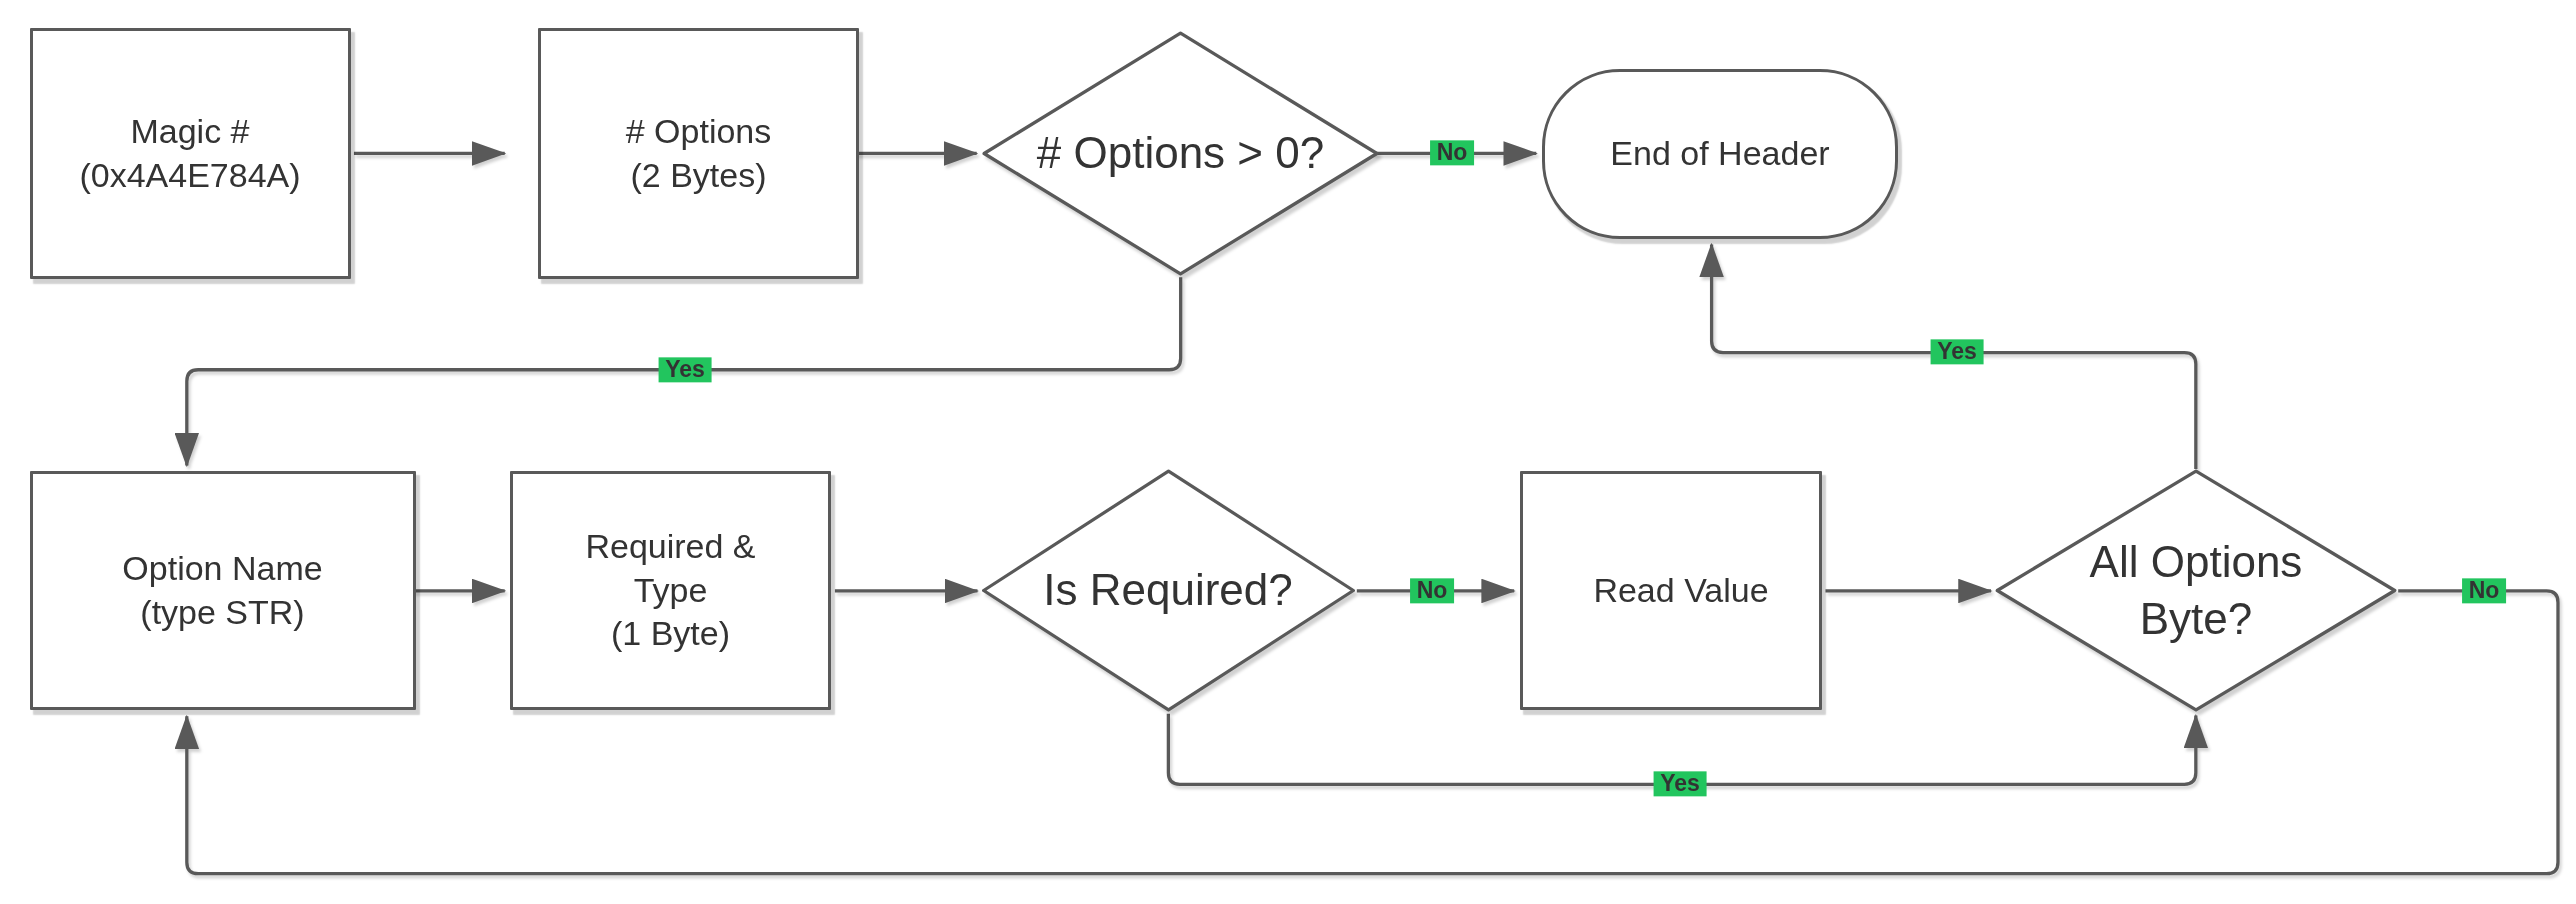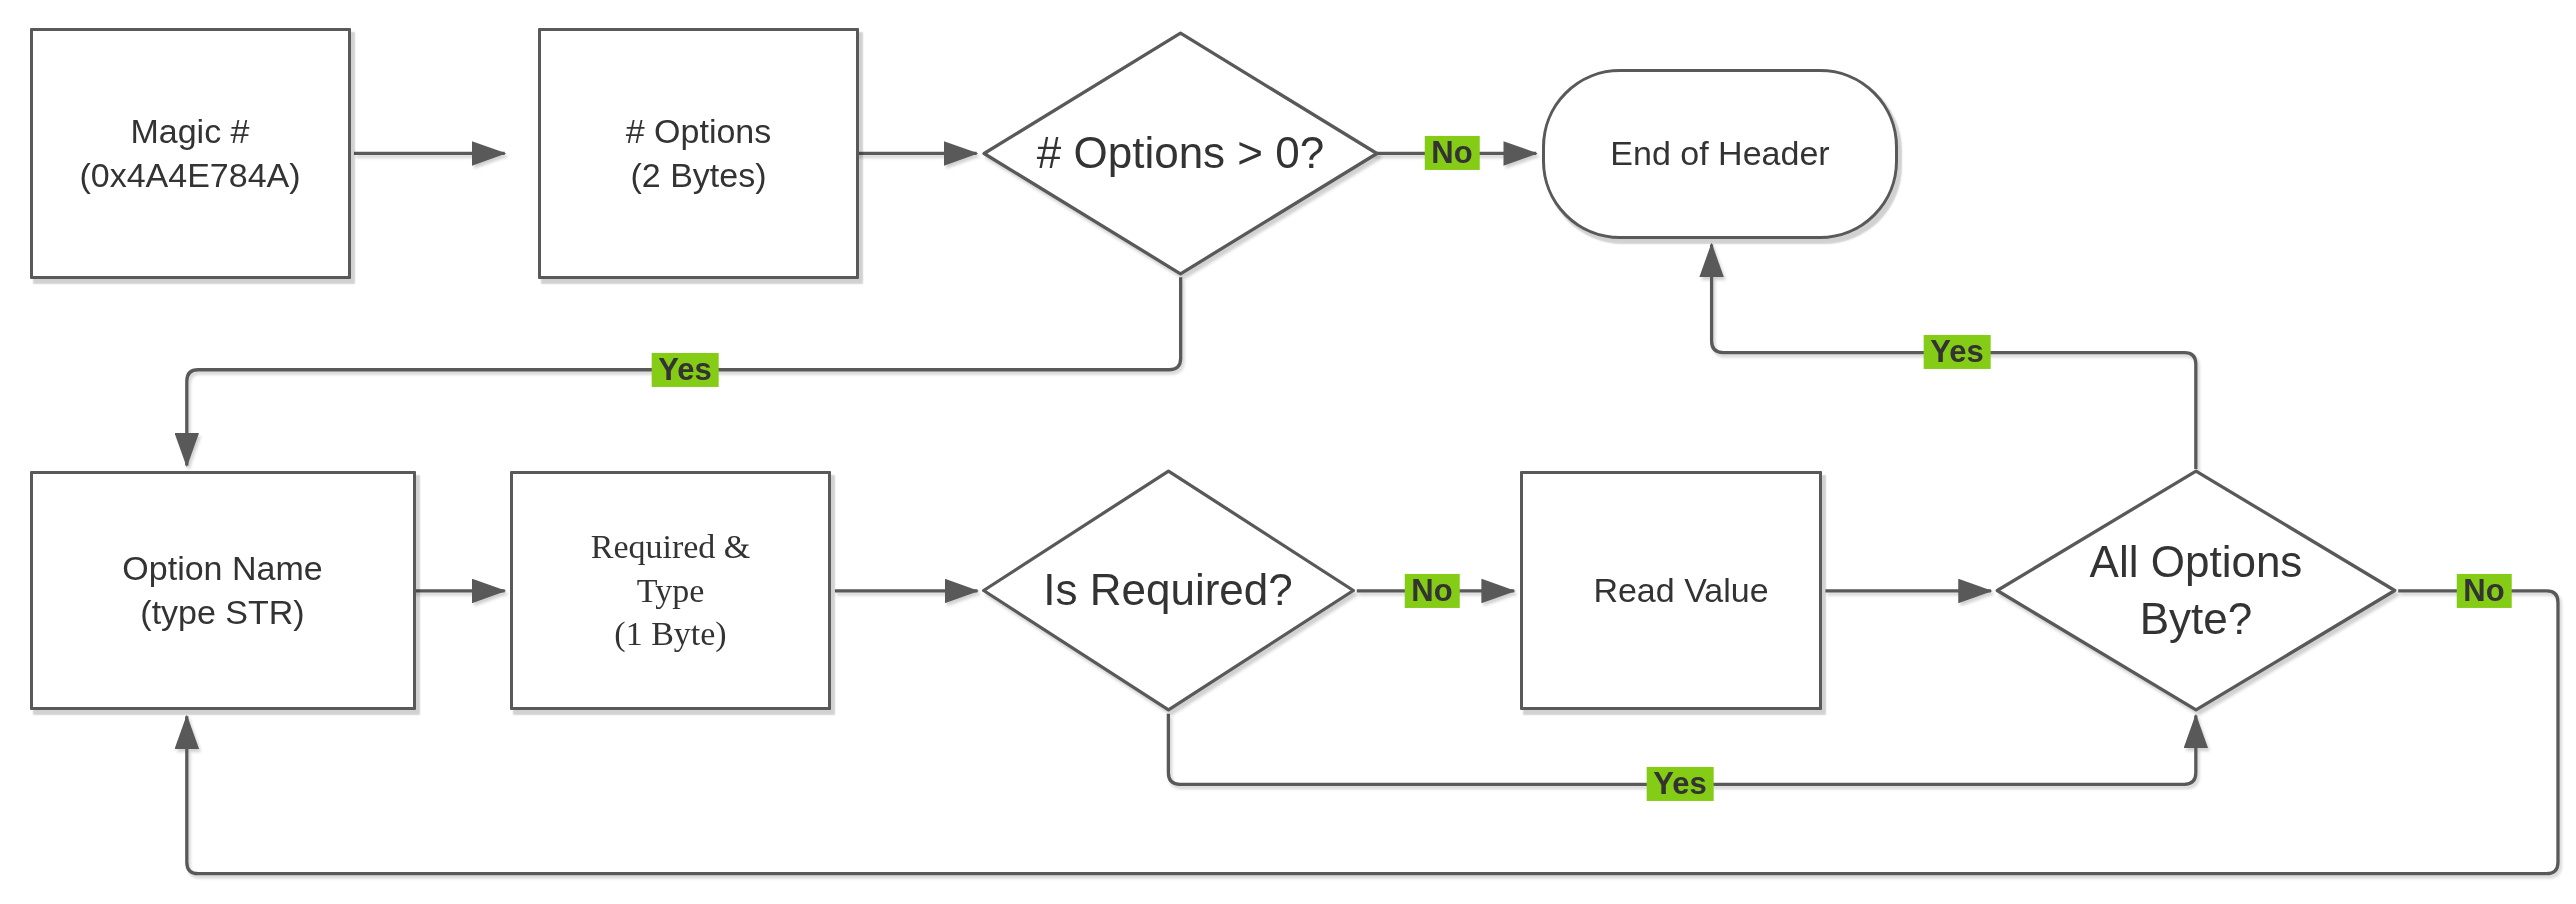--- a/index.html
+++ b/index.html
@@ -51,23 +51,23 @@
   .diamond polygon {
     fill: #ffffff;
     stroke: #595959;
     stroke-width: 4;
     stroke-linejoin: round;
   }
   .diamond .node-label { position: relative; white-space: pre-line; }
   .edge-label {
     position: absolute;
     transform: translate(-50%, -50%);
-    background: #84cc16;
+    background: #22c55e;
     color: #333333;
-    font-size: 31px;
+    font-size: 23px;
     font-weight: bold;
     padding: 0 6.6px;
     line-height: 1.1;
   }
 </style>
 </head>
 <body>
 
 <div class="canvas">
 
@@ -111,21 +111,21 @@
 
   <div class="node term" style="left:1542px; top:69px; width:356px; height:170px;">
     <span class="node-label">End of Header</span>
   </div>
 
   <div class="node proc" style="left:29.5px; top:471px; width:386px; height:239px;">
     <span class="node-label">Option Name
 (type STR)</span>
   </div>
 
-  <div class="node proc" style="left:510px; top:471px; width:321px; height:239px;font-family:Liberation Serif, serif;">
+  <div class="node proc" style="left:510px; top:471px; width:321px; height:239px;">
     <span class="node-label">Required &amp;
 Type
 (1 Byte)</span>
   </div>
 
   <div class="diamond" style="left:983px; top:471px; width:370px; height:239px;">
     <svg width="379" height="247" viewBox="0 0 462 302">
       <polygon points="231,5 457,151 231,297 5,151"></polygon>
     </svg>
     <span class="node-label">Is Required?</span>

